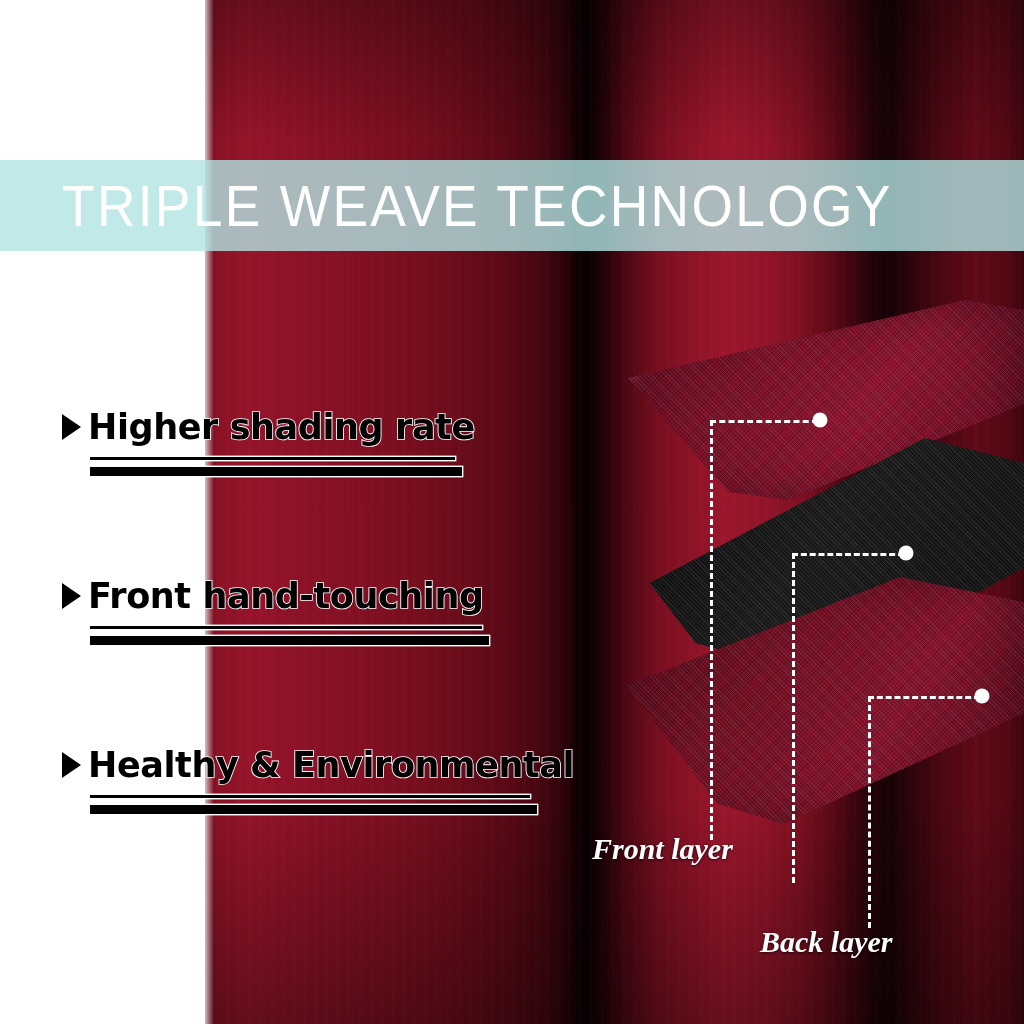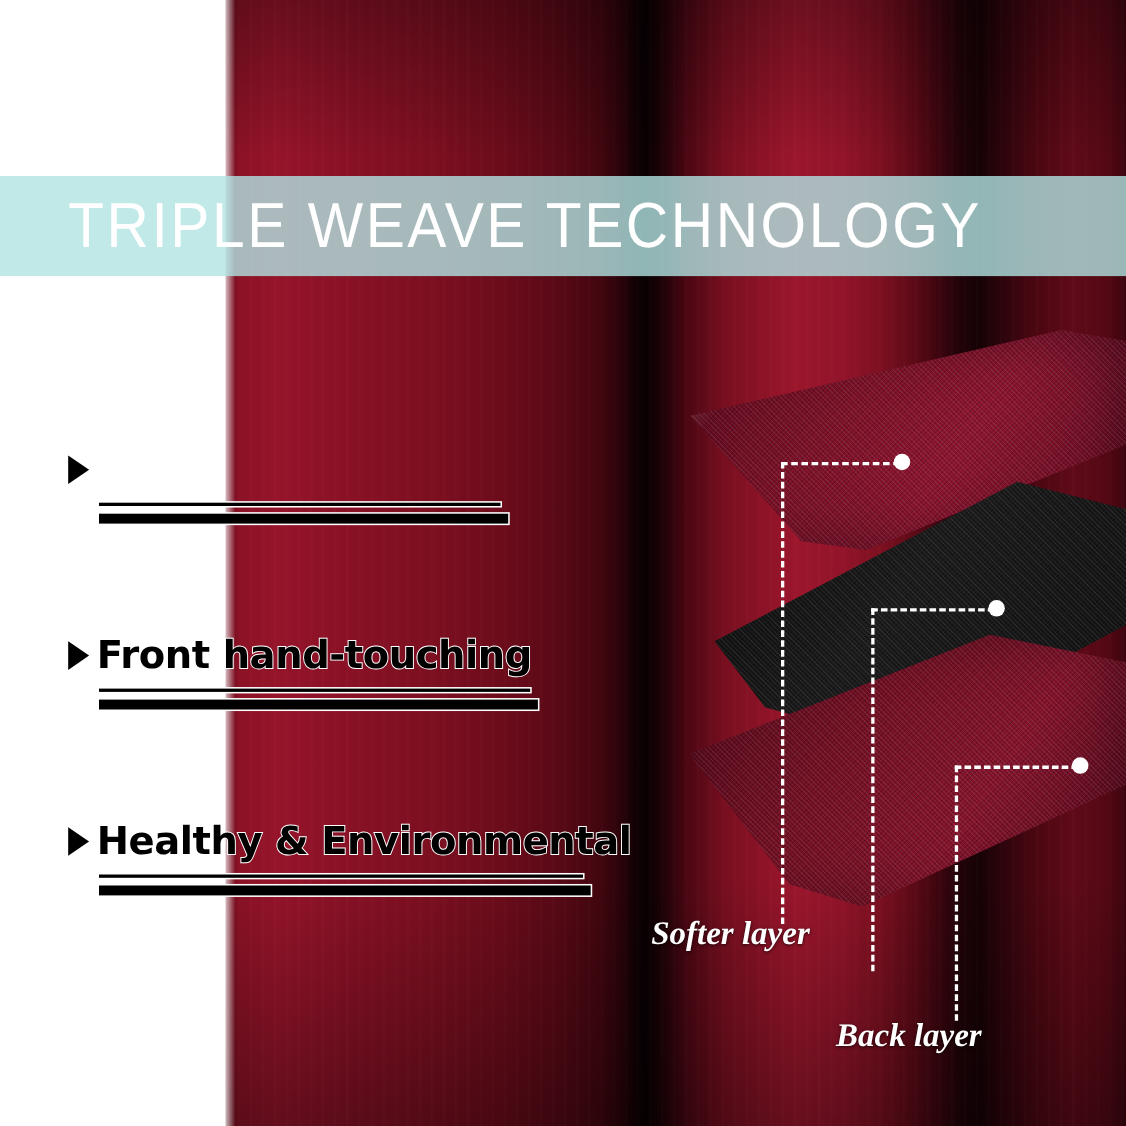--- a/index.html
+++ b/index.html
@@ -224,20 +224,21 @@
 
   <div class="banner">
     <div class="banner-title">TRIPLE WEAVE TECHNOLOGY</div>
   </div>
 
   <div class="features">
 
     <div class="feature f1">
       <div class="feature-head">
         <span class="bullet-tri"></span>
+        <span class="feature-text">Higher shading rate</span>
       </div>
       <div class="rules">
         <div class="rule-thin"></div>
         <div class="rule-thick"></div>
       </div>
     </div>
 
     <div class="feature f2">
       <div class="feature-head">
         <span class="bullet-tri"></span>
@@ -290,16 +291,16 @@
     </div>
 
     <div class="leader">
       <div class="dash-h" style="left:272px;top:400px;width:112px;"></div>
       <div class="dash-v" style="left:272px;top:400px;height:232px;"></div>
       <div class="dot" style="left:386px;top:400px;"></div>
     </div>
 
   </div>
 
-  <div class="layer-label lbl-front">Softer layer</div>
+  <div class="layer-label lbl-front">Front layer</div>
   <div class="layer-label lbl-back">Back layer</div>
 
 </div>
 
 </body></html>

